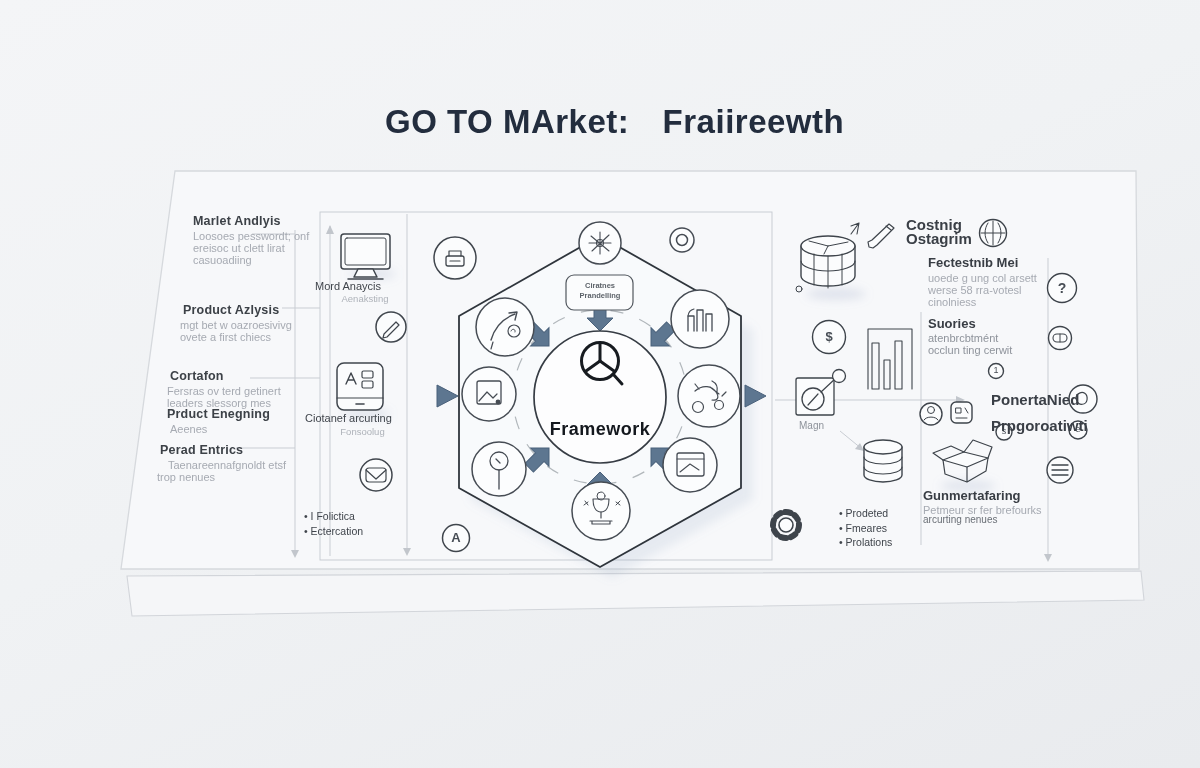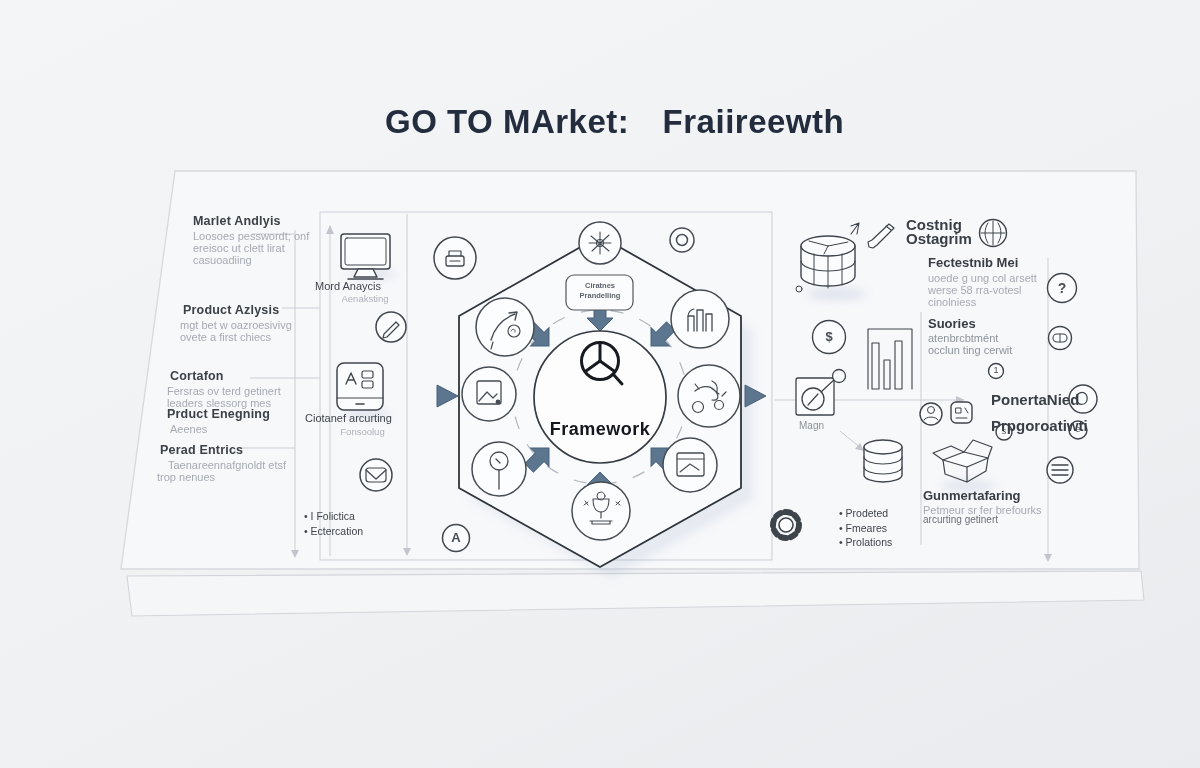--- a/index.html
+++ b/index.html
@@ -341,21 +341,21 @@
 <div class="t s" style="left:928px;top:332px;color:#8e939b">atenbrcbtmént</div>
 <div class="t s" style="left:928px;top:344px;color:#8e939b">occlun ting cerwit</div>
 
 <div class="t" style="left:799px;top:420px;font-size:10px;color:#8d929a">Magn</div>
 
 <div class="t bh2" style="left:991px;top:391px">PonertaNied</div>
 <div class="t bh2" style="left:991px;top:417px">Prpgoroatiwti</div>
 
 <div class="t bh" style="left:923px;top:488px">Gunmertafaring</div>
 <div class="t s" style="left:923px;top:504px">Petmeur sr fer brefourks</div>
-<div class="t" style="left:923px;top:514px;font-size:10px;color:#6b7077">arcurting getinert</div>
+<div class="t" style="left:923px;top:514px;font-size:10px;color:#6b7077">arcurting nenues</div>
 
 <ul class="b t" style="left:838px;top:505px">
   <li>Prodeted</li>
   <li>Fmeares</li>
   <li>Prolations</li>
 </ul>
 
 <div class="badge" style="left:822px;top:329px;width:14px;font-size:13px;font-weight:600">$</div>
 <div class="badge" style="left:1055px;top:280px;width:14px;font-size:14px;font-weight:600">?</div>
 <div class="badge" style="left:989px;top:365px;width:14px;font-size:9px">1</div>

